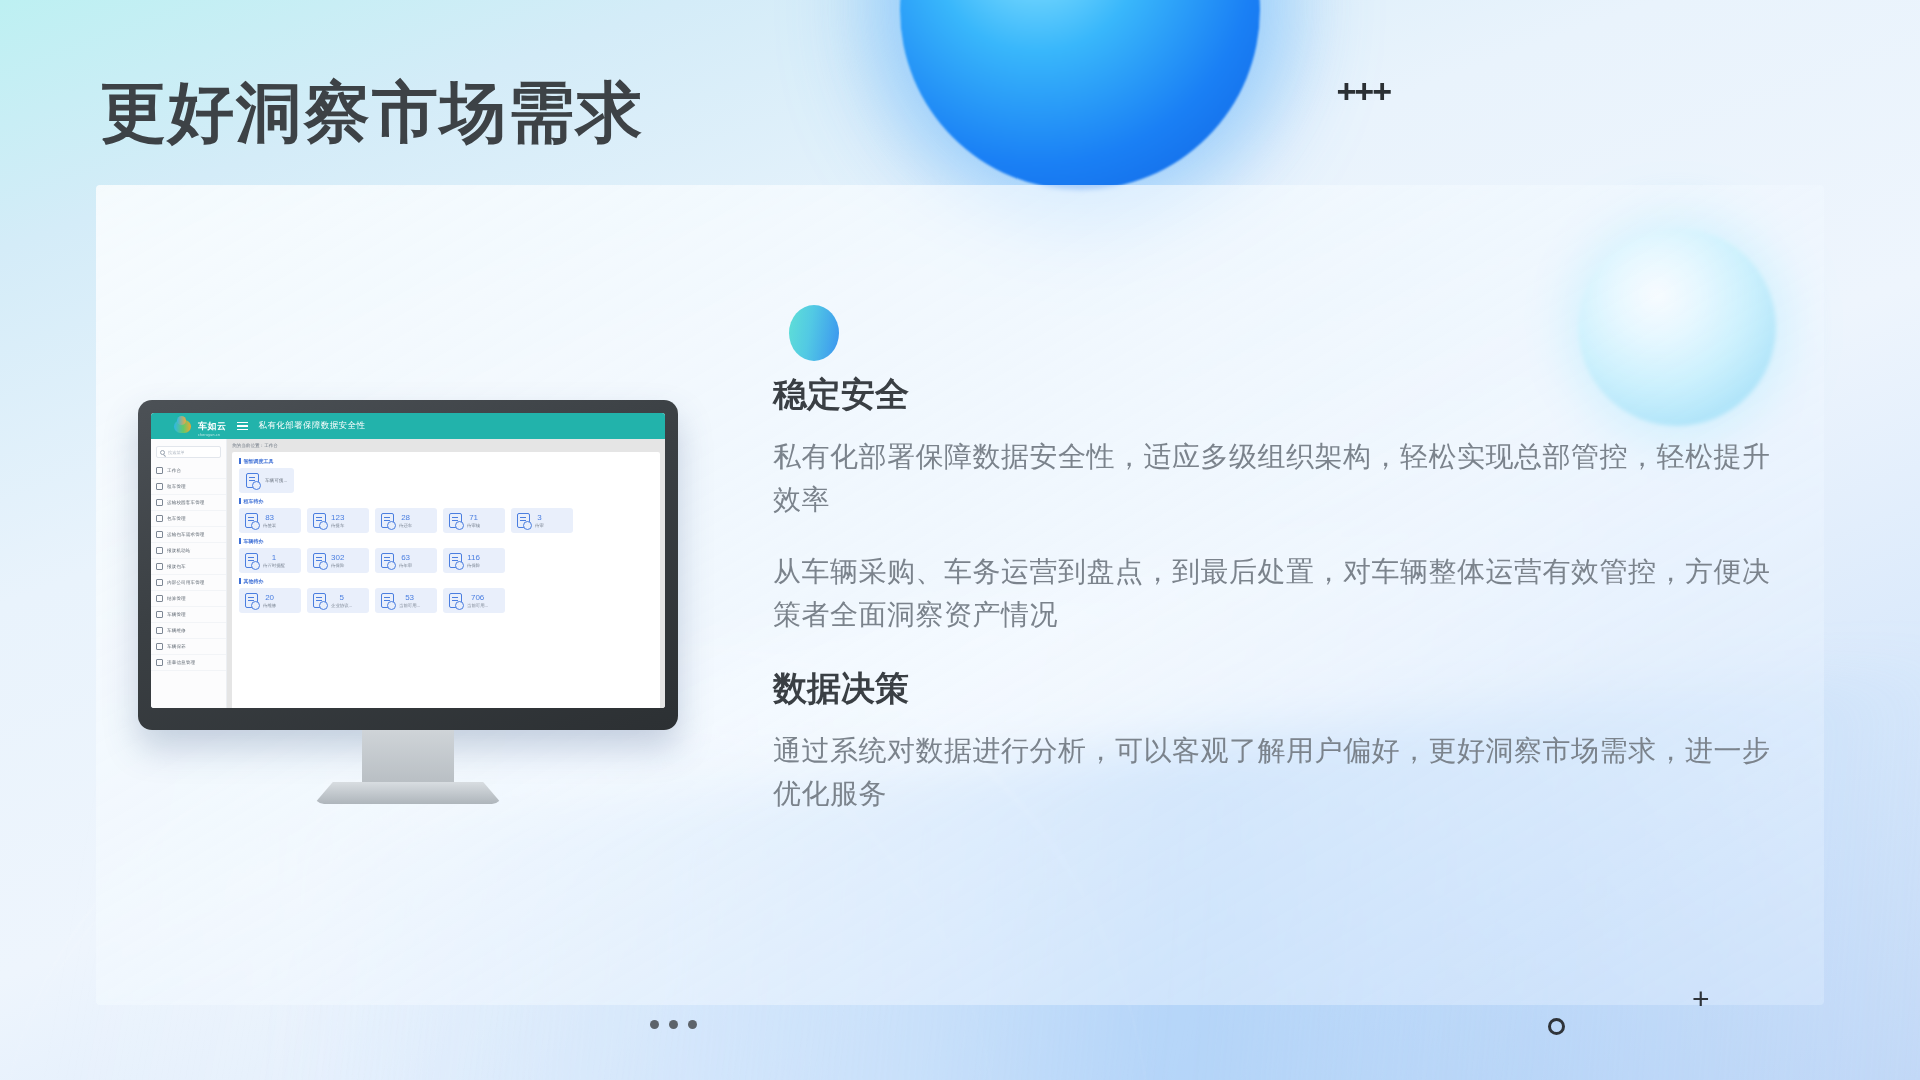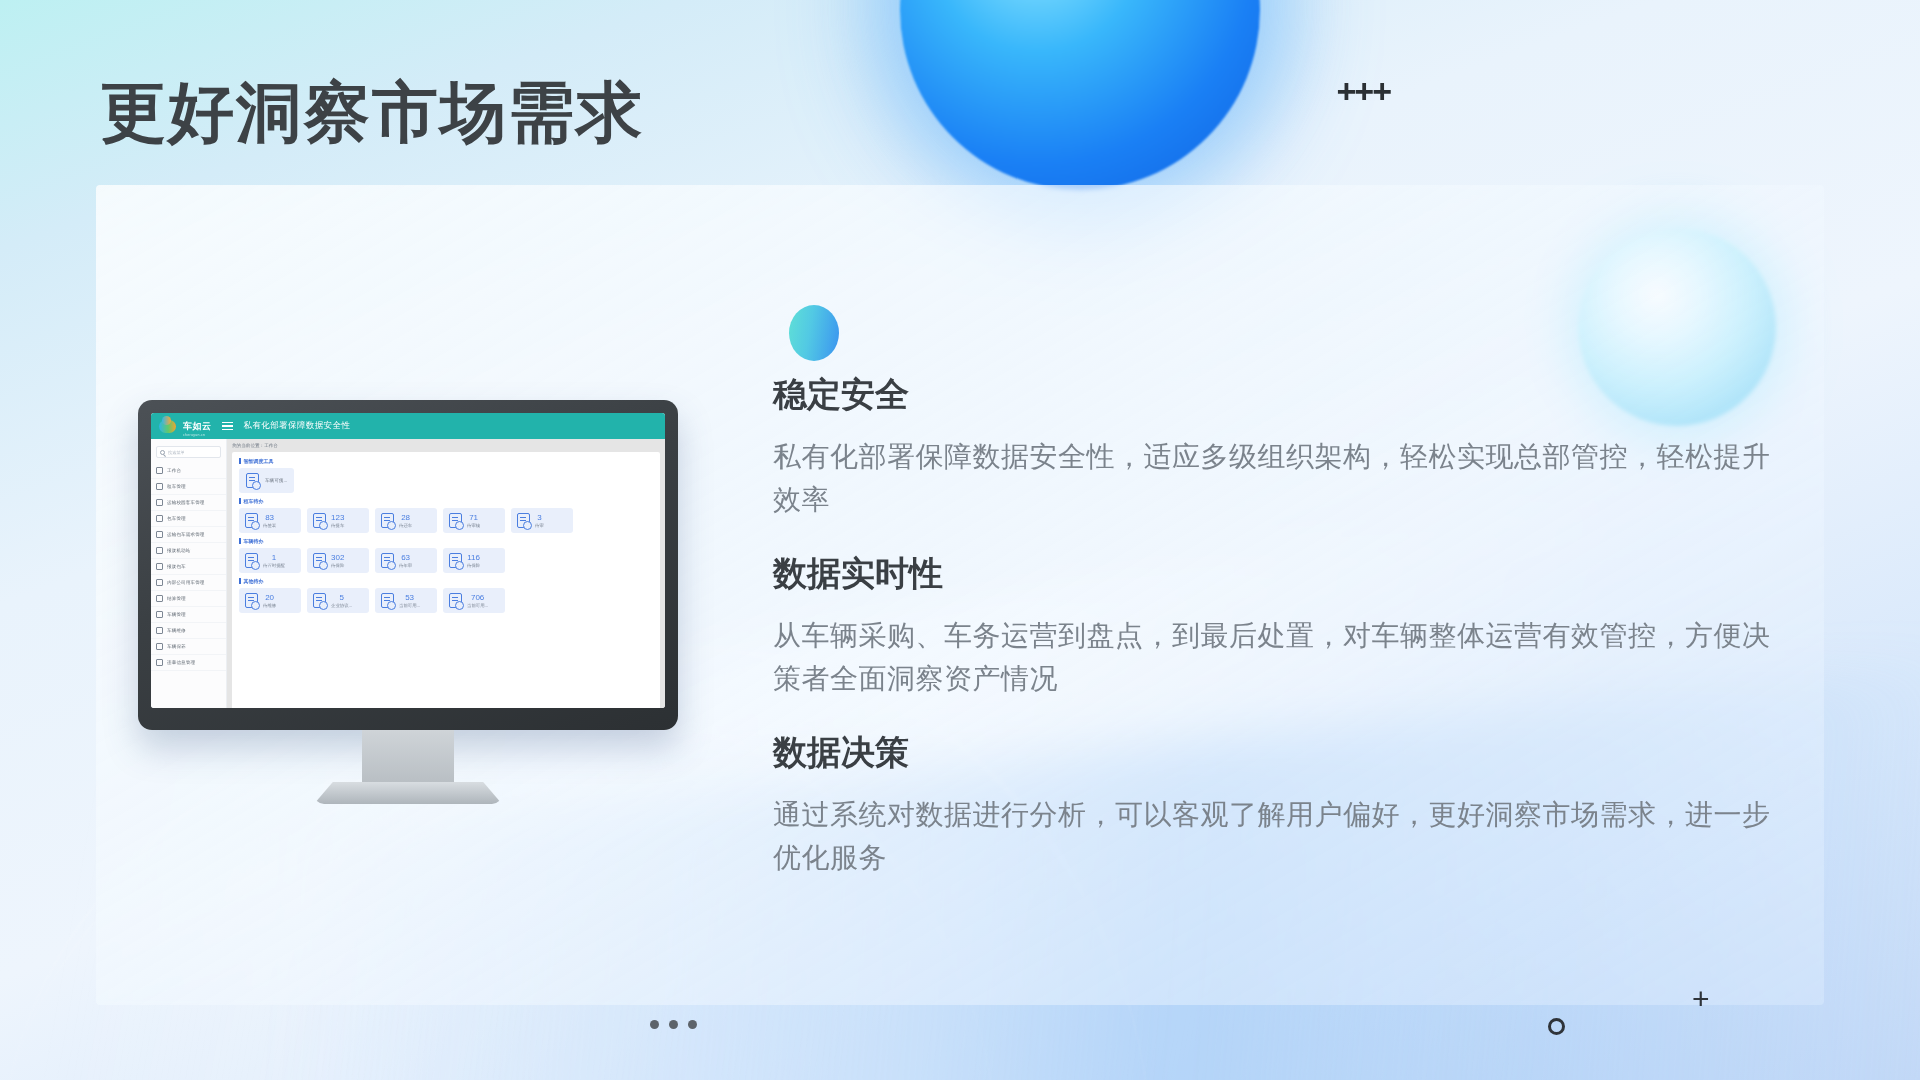--- a/index.html
+++ b/index.html
@@ -117,21 +117,21 @@
     top: 382px; width: 188px; height: 22px;
     background: linear-gradient(180deg, #d8dde1 0%, #aeb5bb 100%);
     border-radius: 6px 6px 10px 10px;
     clip-path: polygon(10% 0, 90% 0, 100% 100%, 0 100%);
   }
 
   
   .app { width: 100%; height: 100%; display: flex; flex-direction: column; background: #fff; }
   .app-top {
     height: 26px; background: #22b3ab; display: flex; align-items: center;
-    padding: 0 8px; gap: 7px; flex: none;
+    padding: 0 23px; gap: 7px; flex: none;
   }
   .logo-cloud {
     width: 17px; height: 13px; border-radius: 7px 7px 7px 7px; position: relative; flex: none;
     background: linear-gradient(90deg,#2fb6e8 0%, #62c96a 55%, #f0a431 100%);
   }
   .logo-cloud::after {
     content:''; position:absolute; left:3px; top:-4px; width:9px; height:9px;
     border-radius:50%; background: linear-gradient(90deg,#34b8e6,#f2a93a);
   }
   .logo-text { font-size: 9px; font-weight: 700; color: #fff; letter-spacing: .5px; }
@@ -452,24 +452,20 @@
 
   <div class="feat">
     <div class="feat-h">
       <span>稳定安全</span>
       <span class="ul"></span>
     </div>
     <div class="feat-p">私有化部署保障数据安全性，适应多级组织架构，轻松实现总部管控，轻松提升效率</div>
   </div>
 
   <div class="feat">
-    <div class="feat-h">
-      <span>数据实时性</span>
-      <span class="ul"></span>
-    </div>
     <div class="feat-p">从车辆采购、车务运营到盘点，到最后处置，对车辆整体运营有效管控，方便决策者全面洞察资产情况</div>
   </div>
 
   <div class="feat">
     <div class="feat-h">
       <span>数据决策</span>
       <span class="ul"></span>
     </div>
     <div class="feat-p">通过系统对数据进行分析，可以客观了解用户偏好，更好洞察市场需求，进一步优化服务</div>
   </div>

